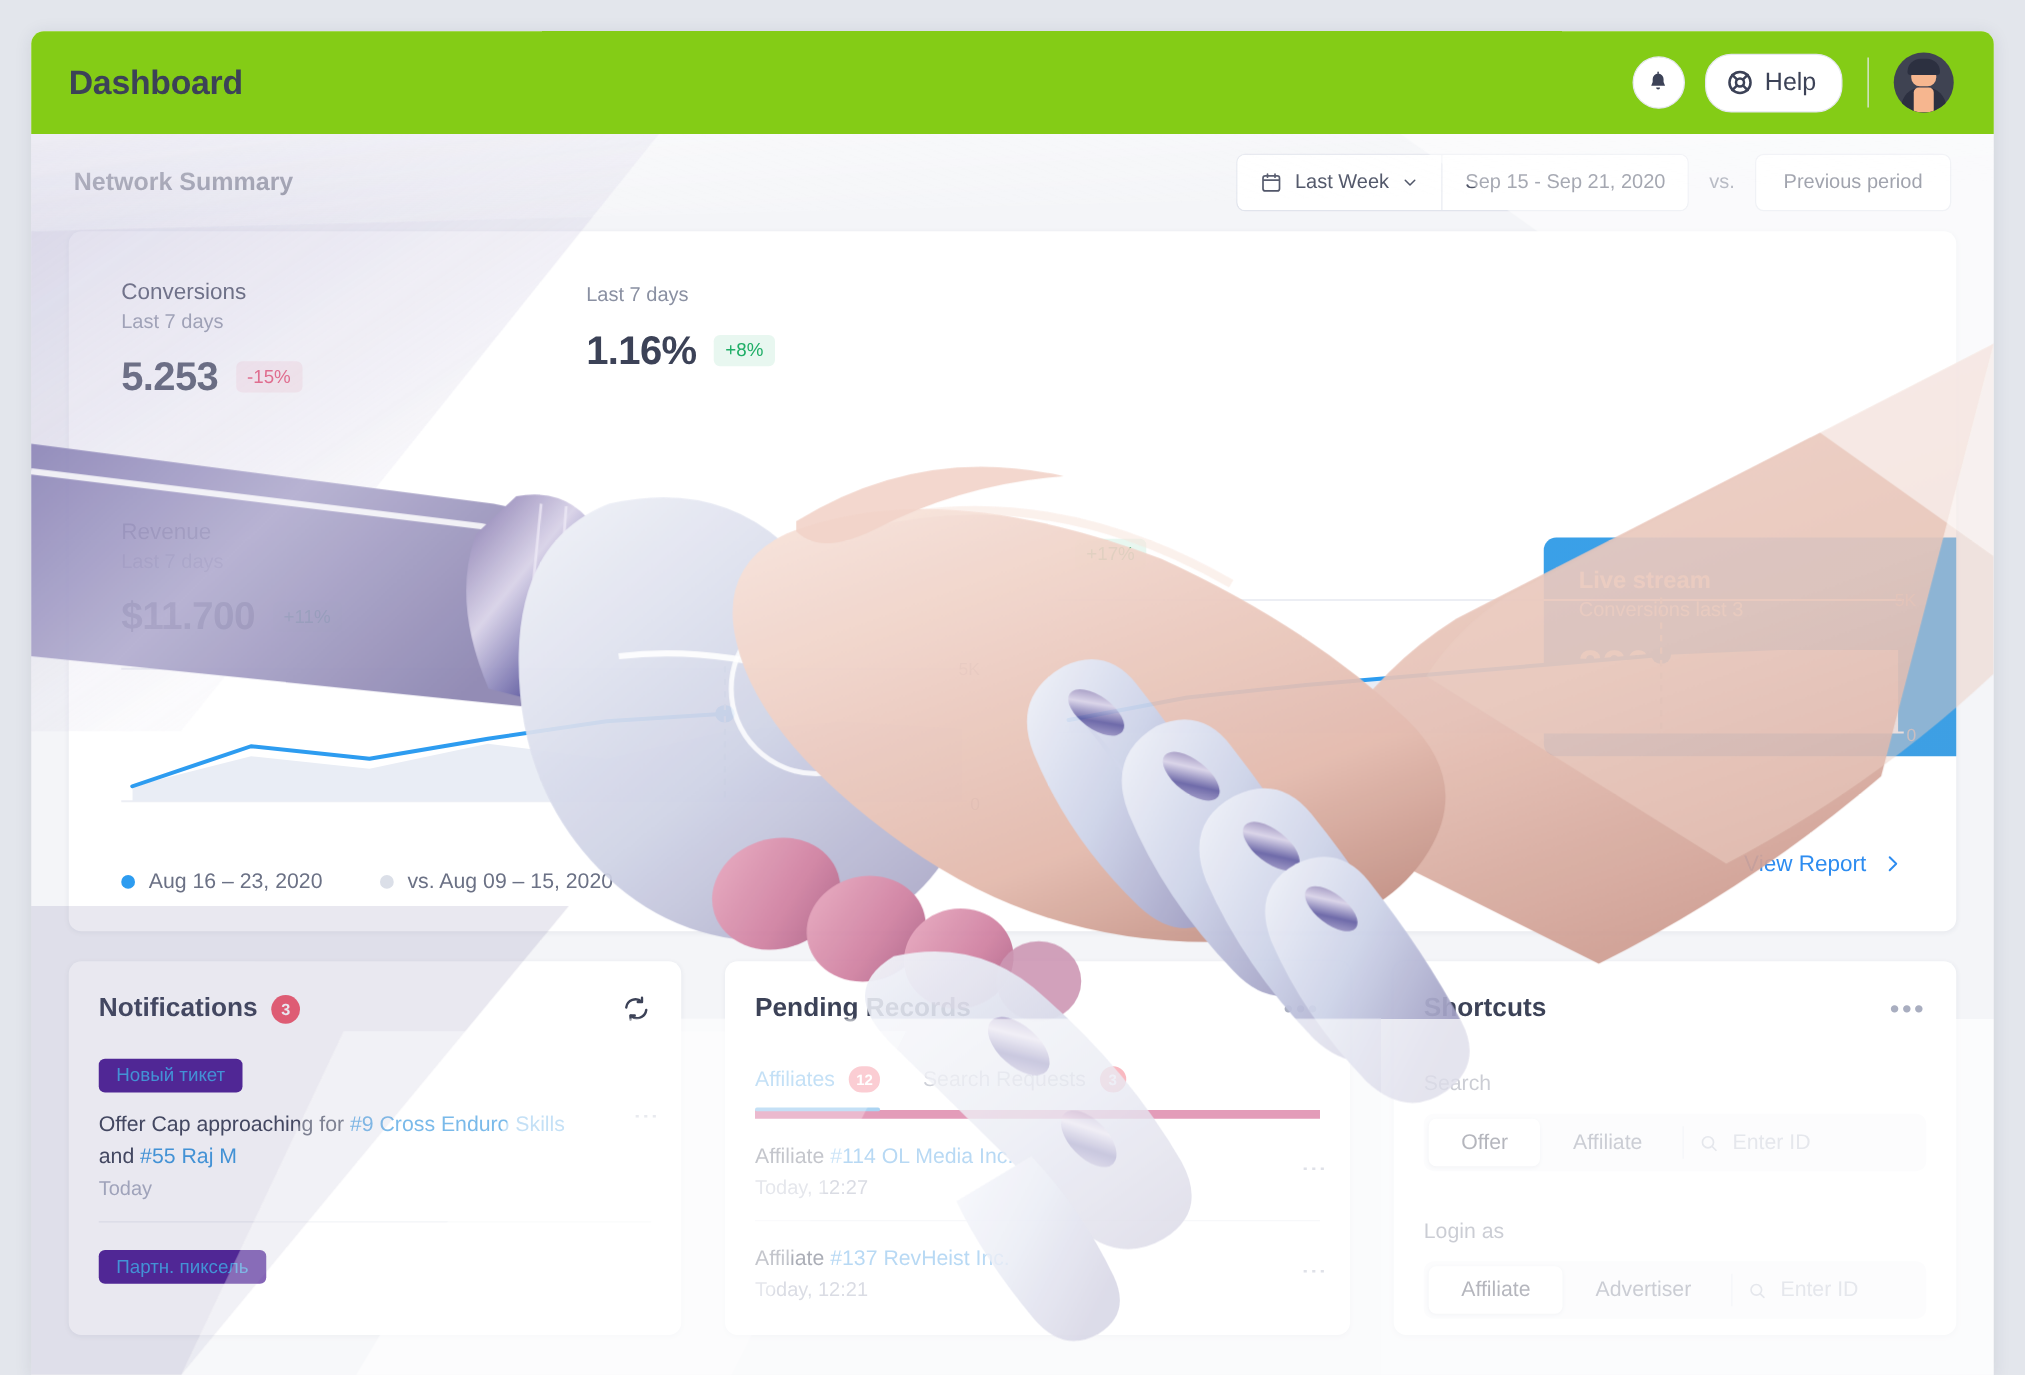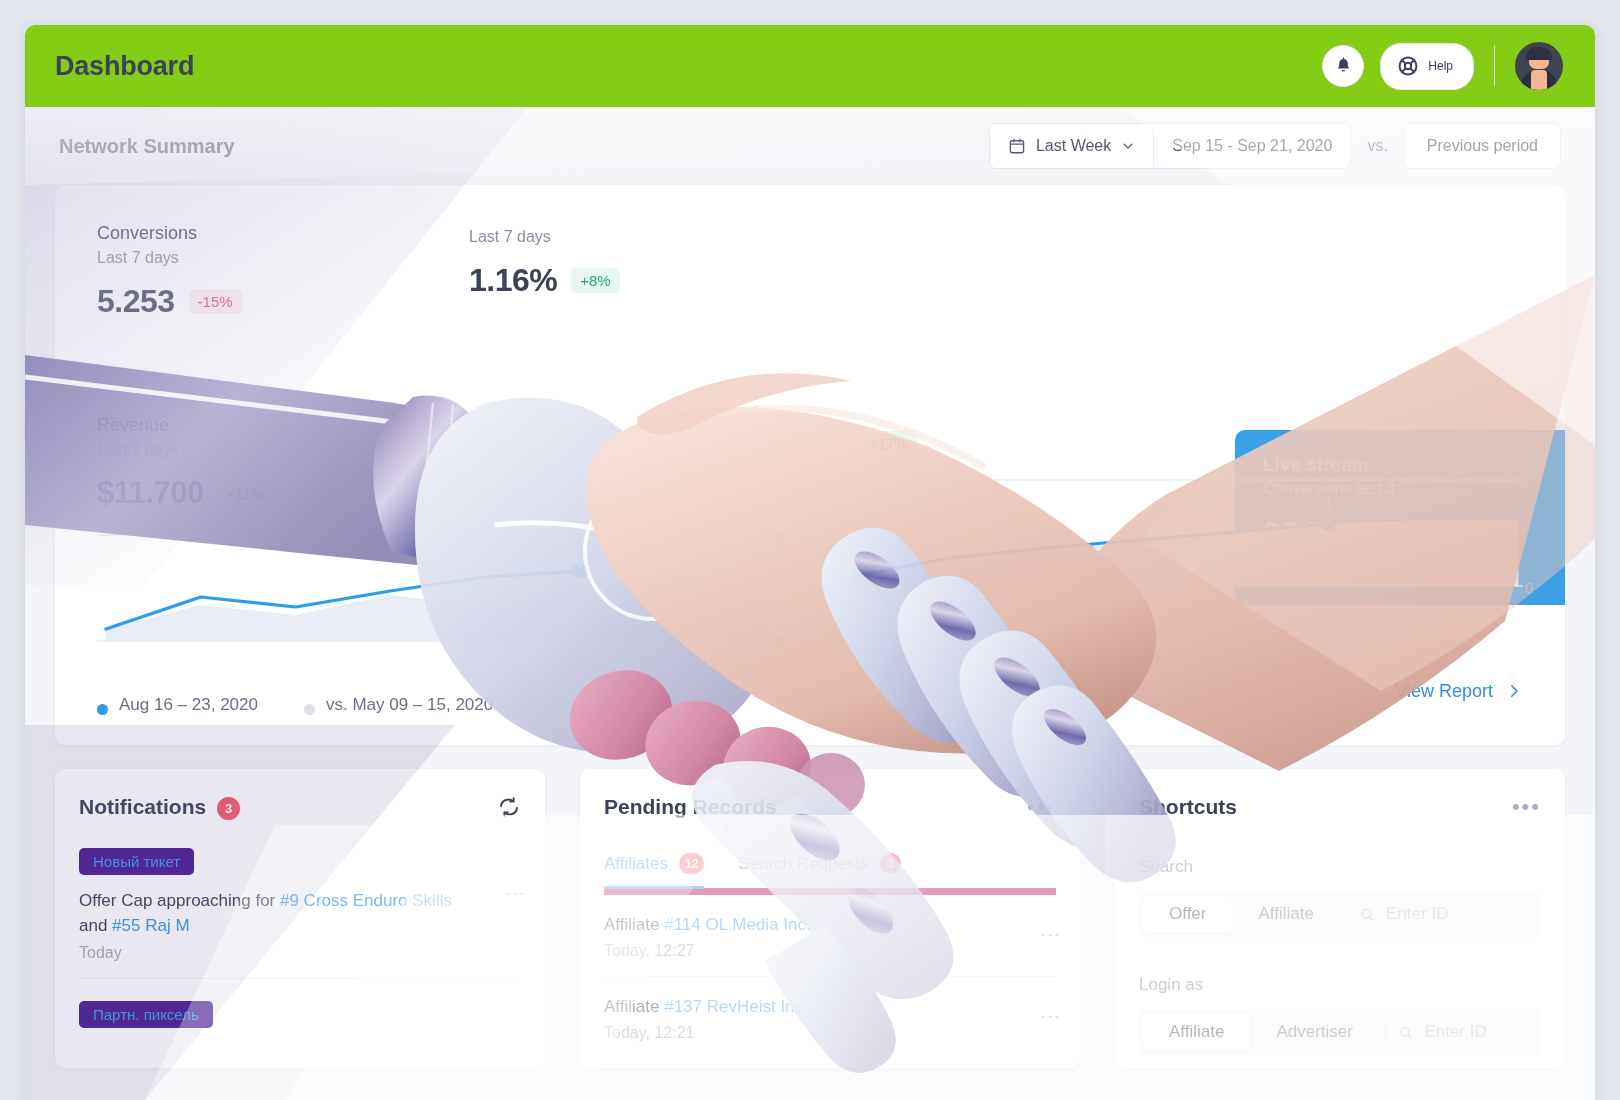--- a/index.html
+++ b/index.html
@@ -53,21 +53,21 @@
   }
   .help-btn {
     height: 47px;
     border-radius: 21px;
     border: 1px solid #e4e7ee;
     background: #fff;
     display: flex; align-items: center;
     gap: 9px;
     padding: 0 20px 0 16px;
     cursor: pointer;
-    font-size: 12px;
+    font-size: 20px;
     color: #3c4257;
     font-weight: 400;
   }
   .vdiv { width: 1px; height: 40px; background: #e4e7ee; margin: 0 4px; }
   .avatar {
     width: 48px; height: 48px; border-radius: 50%;
     background: #3f4352;
     overflow: hidden; position: relative;
     cursor: pointer;
   }
@@ -196,21 +196,21 @@
     font-size: 14px; color: #aeb3c2;
   }
   .axis-lab.top { top: -6px; }
   .axis-lab.bot { bottom: -8px; }
 
   .legend-row {
     position: absolute;
     left: 42px; right: 42px; bottom: 30px;
     display: flex; align-items: center;
   }
-  .legend-item { display: flex; align-items: flex-end; gap: 11px; font-size: 17px; color: #6b7185; margin-top: 28px; }
+  .legend-item { display: flex; align-items: center; gap: 11px; font-size: 17px; color: #6b7185; margin-top: 28px; }
   .legend-item + .legend-item { margin-left: 46px; }
   .dot { width: 11px; height: 11px; border-radius: 50%; }
   .dot.blue { background: #2d9cf0; }
   .dot.grey { background: #dbdfe8; }
   .view-report {
     margin-left: auto;
     display: flex; align-items: center; gap: 12px;
     color: #2d8cf0; font-size: 18px; font-weight: 500;
     cursor: pointer;
   }
@@ -461,21 +461,21 @@
         </div>
       </div>
 
       <div class="legend-row">
         <div class="legend-item">
           <span class="dot blue"></span>
           <span>Aug 16 – 23, 2020</span>
         </div>
         <div class="legend-item">
           <span class="dot grey"></span>
-          <span>vs. May 09 – 15, 2020</span>
+          <span>vs. Aug 09 – 15, 2020</span>
         </div>
         <div class="view-report">
           <span>View Report</span>
           <svg width="18" height="18" viewBox="0 0 24 24" fill="none">
             <path d="M9 5l7 7-7 7" stroke="#2d8cf0" stroke-width="2.1" stroke-linecap="round" stroke-linejoin="round"></path>
           </svg>
         </div>
       </div>
     </div>
 

